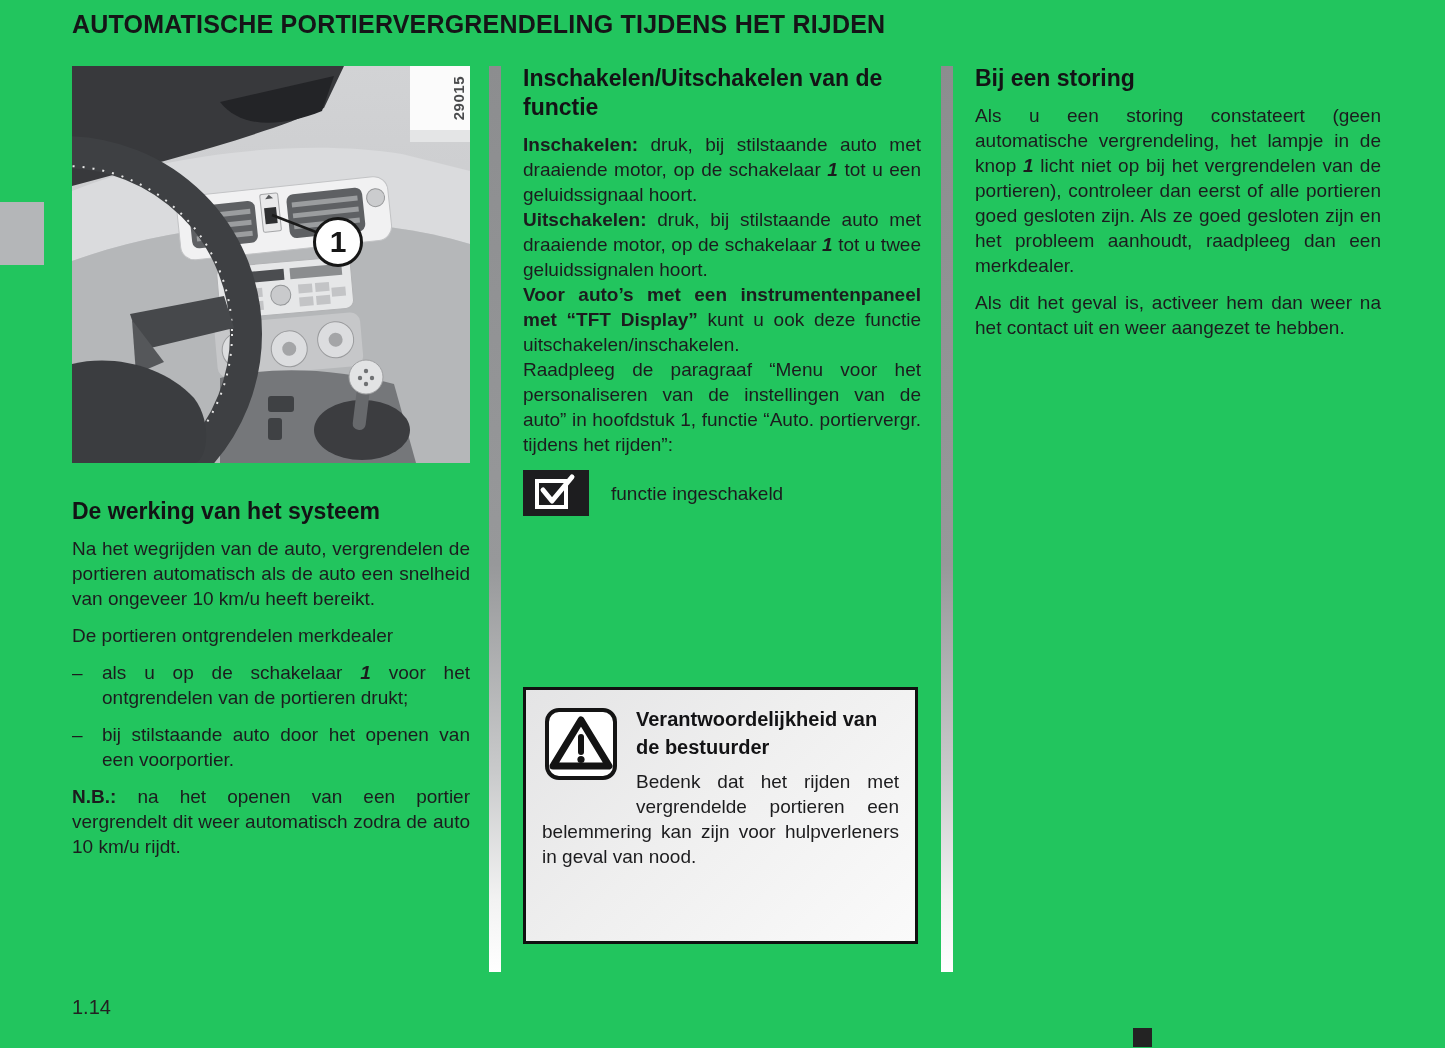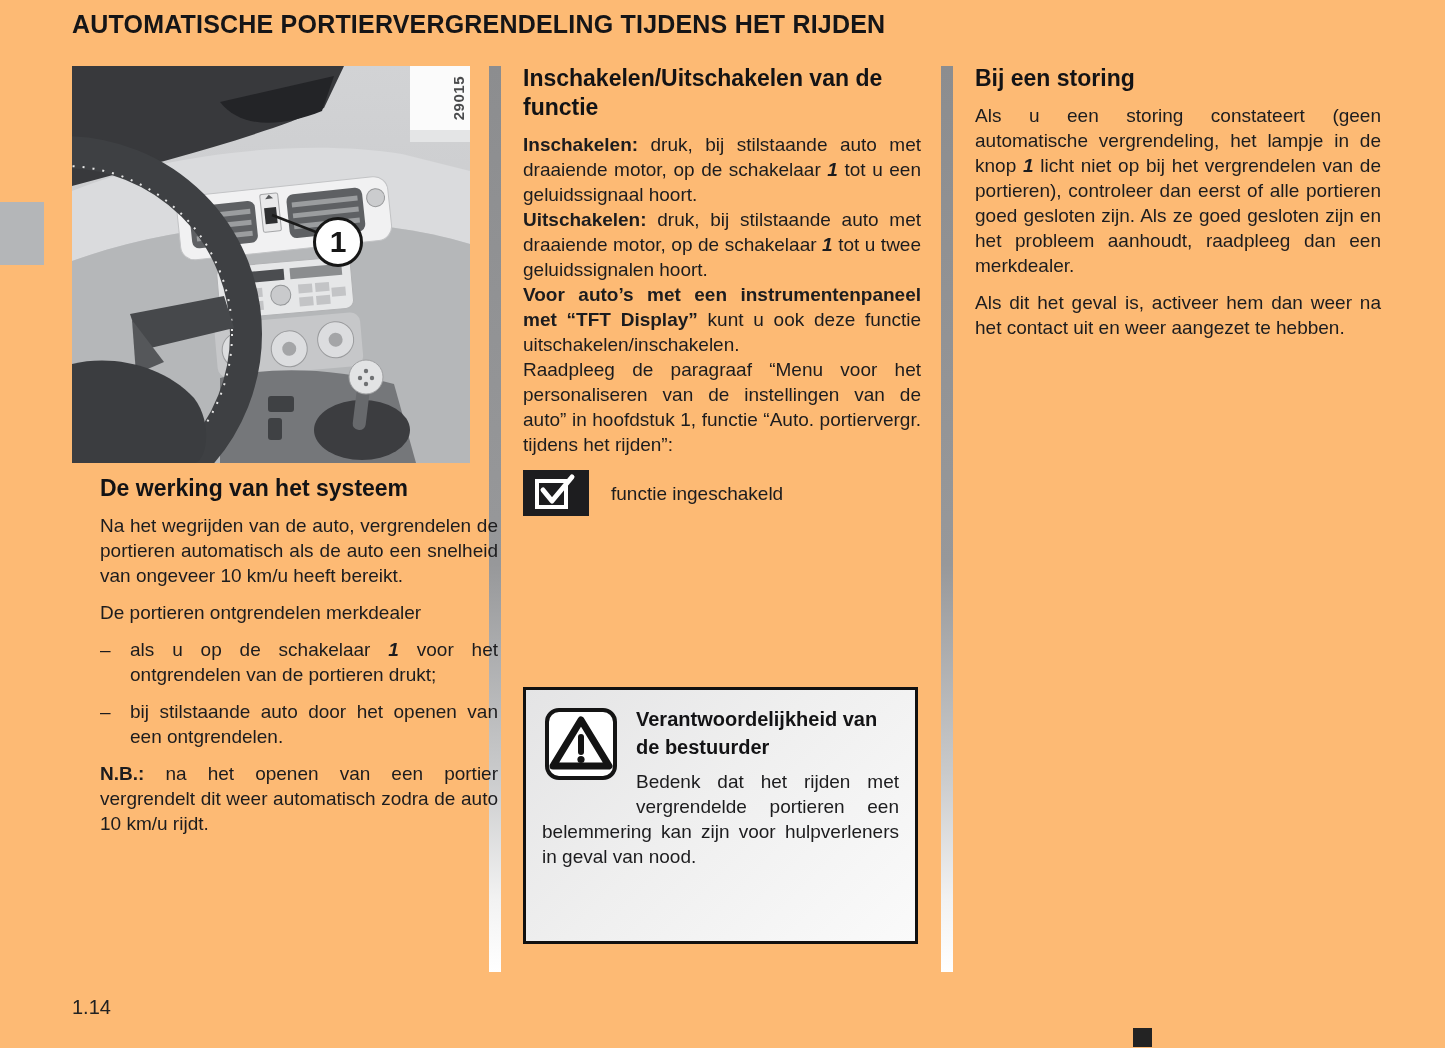--- a/index.html
+++ b/index.html
@@ -1,17 +1,17 @@
 <!DOCTYPE html>
 <html><head>
 <meta charset="utf-8">
 <style>
   html,body{margin:0;padding:0;background:#ffffff;}
   .page{
-    position:relative;width:1445px;height:1048px;background:#fdba74;
+    position:relative;width:1445px;height:1048px;background:#22c55e;
     font-family:"Liberation Sans", sans-serif;color:#1c1c1e;overflow:hidden;
   }
   .title{
     position:absolute;left:72px;top:10px;width:1340px;
     font-size:25px;font-weight:bold;color:#151517;letter-spacing:.2px;
   }
   .side-tab{position:absolute;left:0;top:202px;width:44px;height:63px;background:#b4b6b8;}
   
   .figure{position:absolute;left:72px;top:66px;width:398px;height:397px;}
   .figure svg{display:block;width:100%;height:100%;}
@@ -27,21 +27,21 @@
     font-size:30px;font-weight:bold;color:#161616;
   }
   
   .vdiv{
     position:absolute;top:66px;width:12px;height:906px;
     background:linear-gradient(to bottom,#8c8d8f 0%,#97989a 55%,#c9cacb 78%,#f2f2f2 92%,#ffffff 100%);
   }
   .vdiv.d1{left:489px;} .vdiv.d2{left:941px;}
   
   .col{position:absolute;font-size:19px;line-height:25px;text-align:justify;}
-  .col-left{left:72px;top:474px;width:398px;margin-left:28px;}
+  .col-left{left:72px;top:497px;width:398px;}
   .col-mid{left:523px;top:64px;width:398px;}
   .col-right{left:975px;top:64px;width:406px;}
   h2.sec{
     font-size:23px;line-height:29px;font-weight:bold;color:#131315;
     margin:0 0 10px 0;text-align:left;
   }
   .col p{margin:0;}
   .gap{margin-top:12px !important;}
   .b{font-weight:bold;} .i{font-style:italic;}
   .bullet{display:flex;margin-top:12px;}
@@ -164,21 +164,21 @@
   <div class="col col-left">
     <h2 class="sec">De werking van het systeem</h2>
     <p><span>Na het wegrijden van de auto, vergrendelen de portieren automatisch als de auto een snelheid van ongeveer 10 km/u heeft bereikt.</span></p>
     <p class="gap"><span>De portieren ontgrendelen merkdealer</span></p>
     <div class="bullet">
       <span class="dash">–</span>
       <span class="btxt"><span>als u op de schakelaar </span><span class="b i">1</span><span> voor het ontgrendelen van de portieren drukt;</span></span>
     </div>
     <div class="bullet">
       <span class="dash">–</span>
-      <span class="btxt"><span>bij stilstaande auto door het openen van een ontgrendelen.</span></span>
+      <span class="btxt"><span>bij stilstaande auto door het openen van een voorportier.</span></span>
     </div>
     <p class="gap"><span class="b">N.B.:</span><span> na het openen van een portier vergrendelt dit weer automatisch zodra de auto 10 km/u rijdt.</span></p>
   </div>
 
   <div class="col col-mid">
     <h2 class="sec">Inschakelen/Uitschakelen van de functie</h2>
     <p><span class="b">Inschakelen:</span><span> druk, bij stilstaande auto met draaiende motor, op de schakelaar </span><span class="b i">1</span><span> tot u een geluidssignaal hoort.</span></p>
     <p><span class="b">Uitschakelen:</span><span> druk, bij stilstaande auto met draaiende motor, op de schakelaar </span><span class="b i">1</span><span> tot u twee geluidssignalen hoort.</span></p>
     <p><span class="b">Voor auto’s met een instrumentenpaneel met “TFT Display”</span><span> kunt u ook deze functie uitschakelen/inschakelen.</span></p>
     <p><span>Raadpleeg de paragraaf “Menu voor het personaliseren van de instellingen van de auto” in hoofdstuk 1, functie “Auto. portiervergr. tijdens het rijden”:</span></p>

